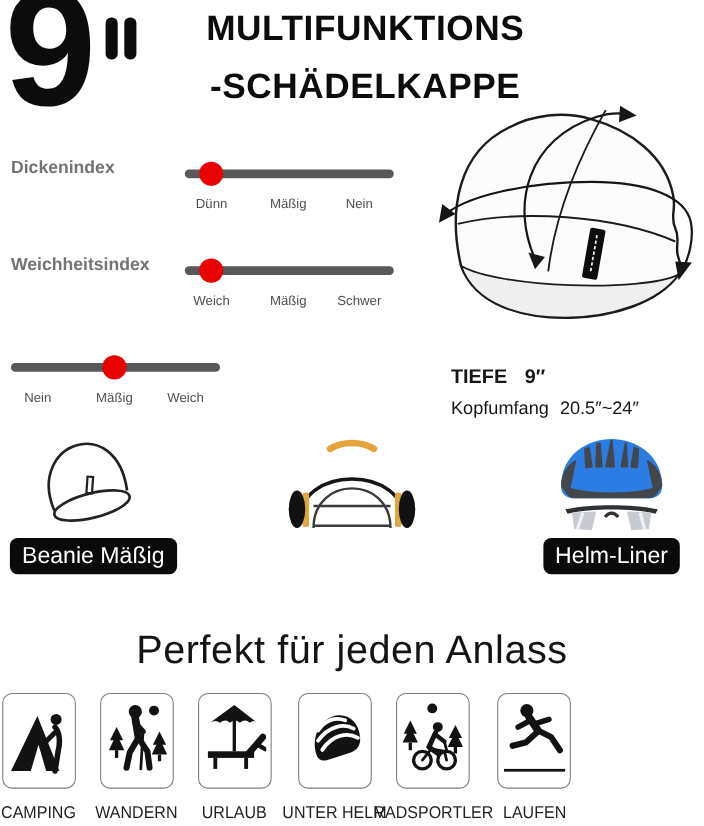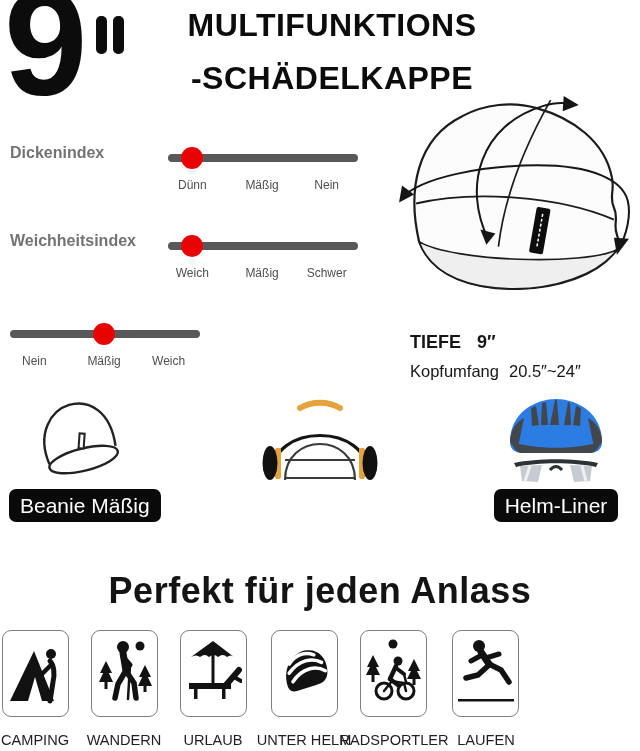--- a/index.html
+++ b/index.html
@@ -33,21 +33,21 @@
   
   .product{position:absolute;top:394px;text-align:center;}
   .p0{left:9px;width:134px;}
   .p1{left:240px;width:160px;}
   .p2{left:478px;width:156px;}
   .picon{height:92px;display:flex;align-items:center;justify-content:center;}
   .badge{display:inline-block;background:#0a0a0a;color:#fff;border-radius:7px;
     padding:3px 11px;font-size:21px;line-height:27px;white-space:nowrap;margin-top:3px;}
   
   .occ-heading{position:absolute;left:0;top:568px;width:100%;text-align:center;
-    font-size:36px;line-height:46px;font-weight:700;color:#141414;letter-spacing:0.5px;}
+    font-size:36px;line-height:46px;font-weight:400;color:#141414;letter-spacing:0.5px;}
   .occ-box{position:absolute;top:630px;width:67px;height:87px;border:1.5px solid #7f7f7f;
     border-radius:9px;box-sizing:border-box;background:#fff;
     display:flex;align-items:center;justify-content:center;}
   .ob0{left:2px}.ob1{left:91px}.ob2{left:180px}.ob3{left:271px}.ob4{left:360px}.ob5{left:452px}
   .occ-label{position:absolute;top:731px;transform:translateX(-50%) scaleX(0.94);
     font-size:15.5px;color:#1f1f1f;white-space:nowrap;}
   .ol0{left:35px}.ol1{left:124px}.ol2{left:213px}.ol3{left:304px}.ol4{left:394px}.ol5{left:486px}
   svg{display:block;}
 </style>
 </head>

